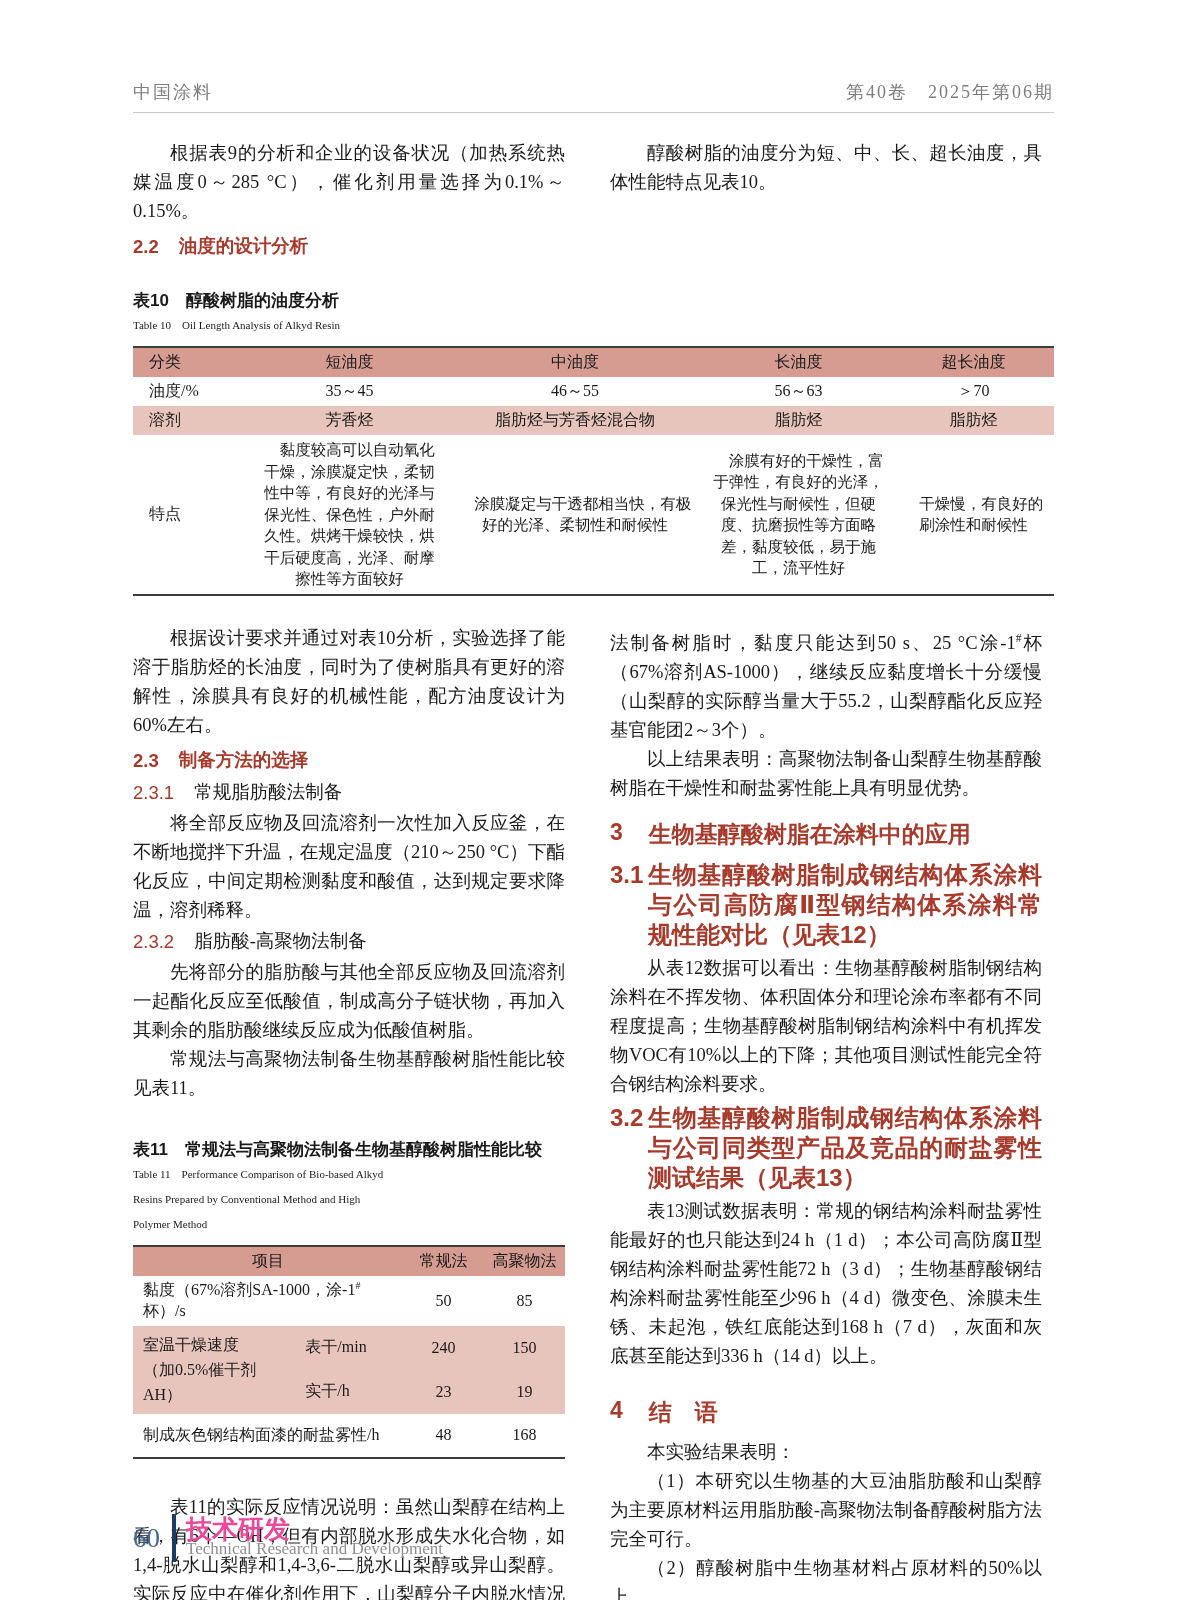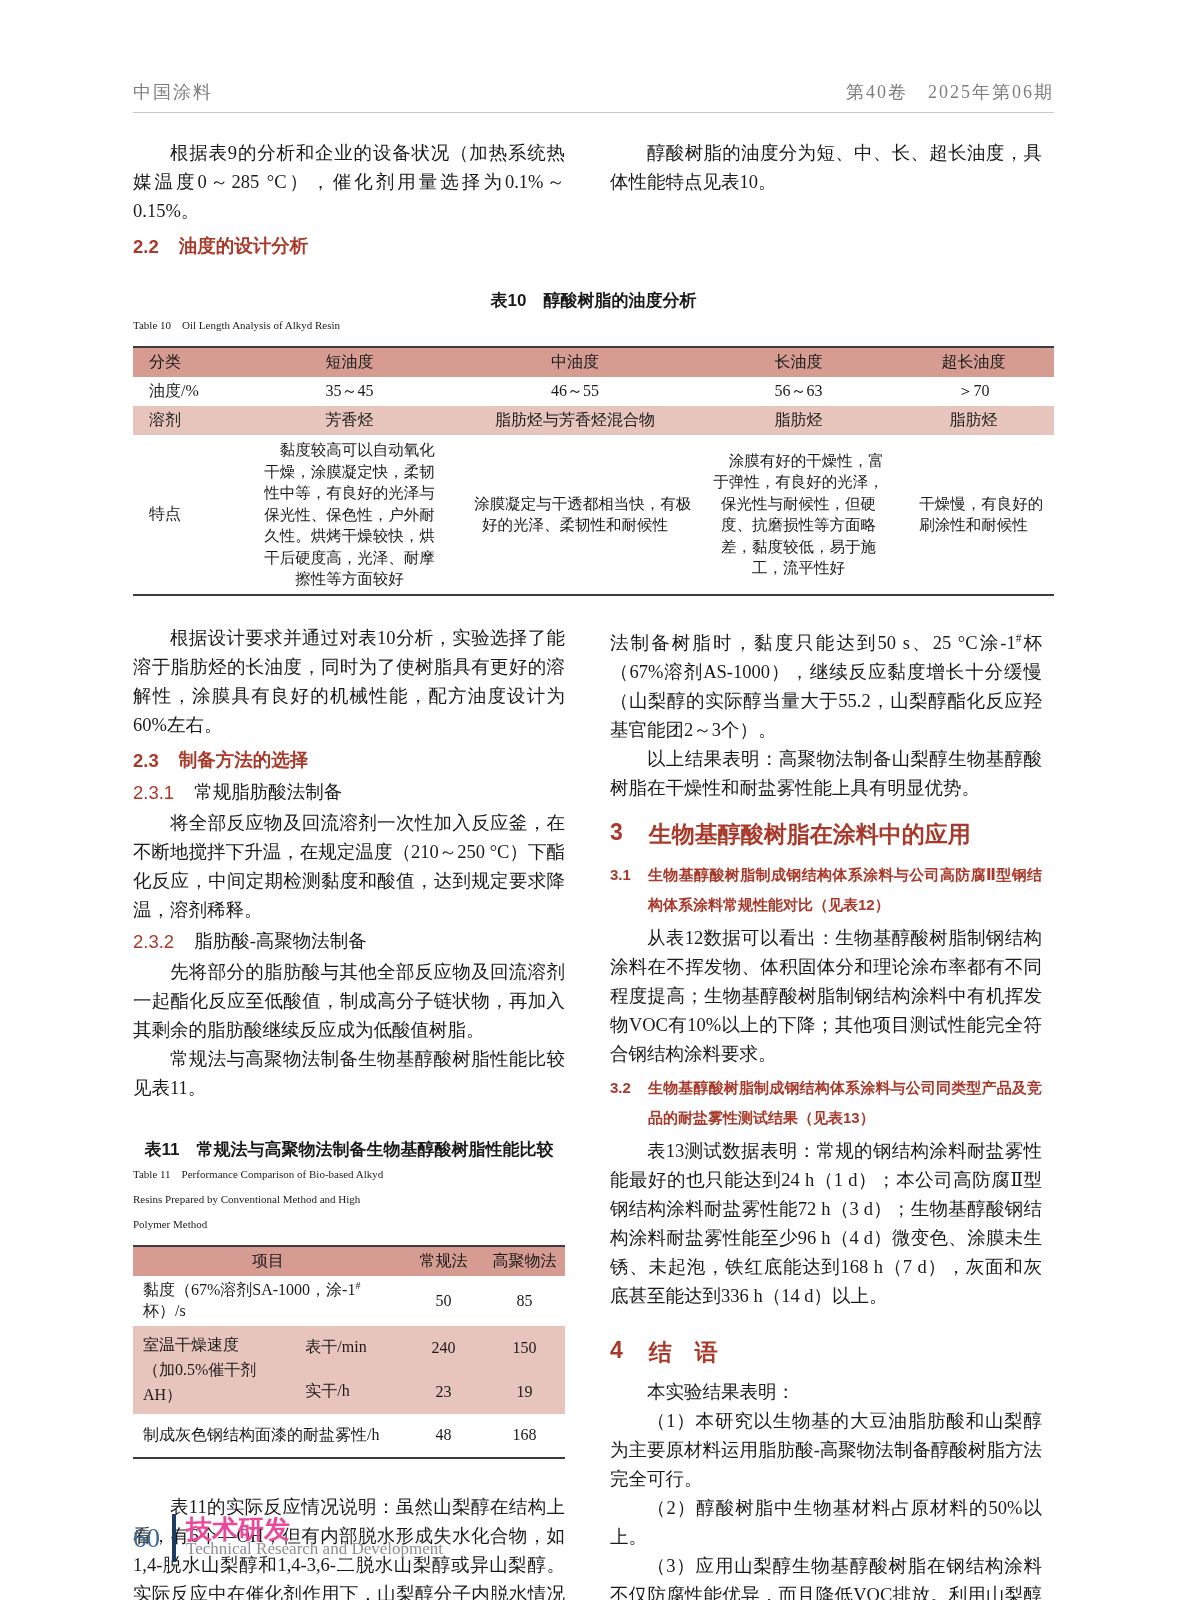--- a/index.html
+++ b/index.html
@@ -38,29 +38,29 @@
   .h3sub { font-size:18.5px; line-height:29px; margin:2px 0; display:flex; }
   .h3sub .num { color:#a83a2b; font-family:"Liberation Sans","DejaVu Sans",sans-serif; margin-right:20px; }
   .h1big {
     font-family:"Liberation Sans","DejaVu Sans",sans-serif;
     color:#a83a2b; font-weight:bold; font-size:23px;
     margin:16px 0 10px 0; display:flex;
   }
   .h1big .num { margin-right:26px; }
   .h2wrap {
     font-family:"Liberation Sans","DejaVu Sans",sans-serif;
-    color:#a83a2b; font-weight:bold; font-size:15px; line-height:30px;
+    color:#a83a2b; font-weight:bold; font-size:24px; line-height:30px;
     display:flex; margin:4px 0 4px 0; text-align:justify;
   }
   .h2wrap .num { flex:0 0 38px; }
   .h2wrap .txt { flex:1; }
   
   .tblblock { margin-top:20px; }
   .tbl-title-cn {
-    text-align:center; font-family:"Liberation Sans","DejaVu Sans",sans-serif;
+    font-family:"Liberation Sans","DejaVu Sans",sans-serif;
     font-weight:bold; font-size:17px; line-height:25px;
   }
   .tbl-title-en {
     font-weight:normal; font-size:11px; line-height:25px;
   }
   table.datatable {
     width:100%; border-collapse:collapse; margin-top:8px;
     border-top:2px solid #3c3c3c; border-bottom:2px solid #3c3c3c;
     font-size:16px;
   }

